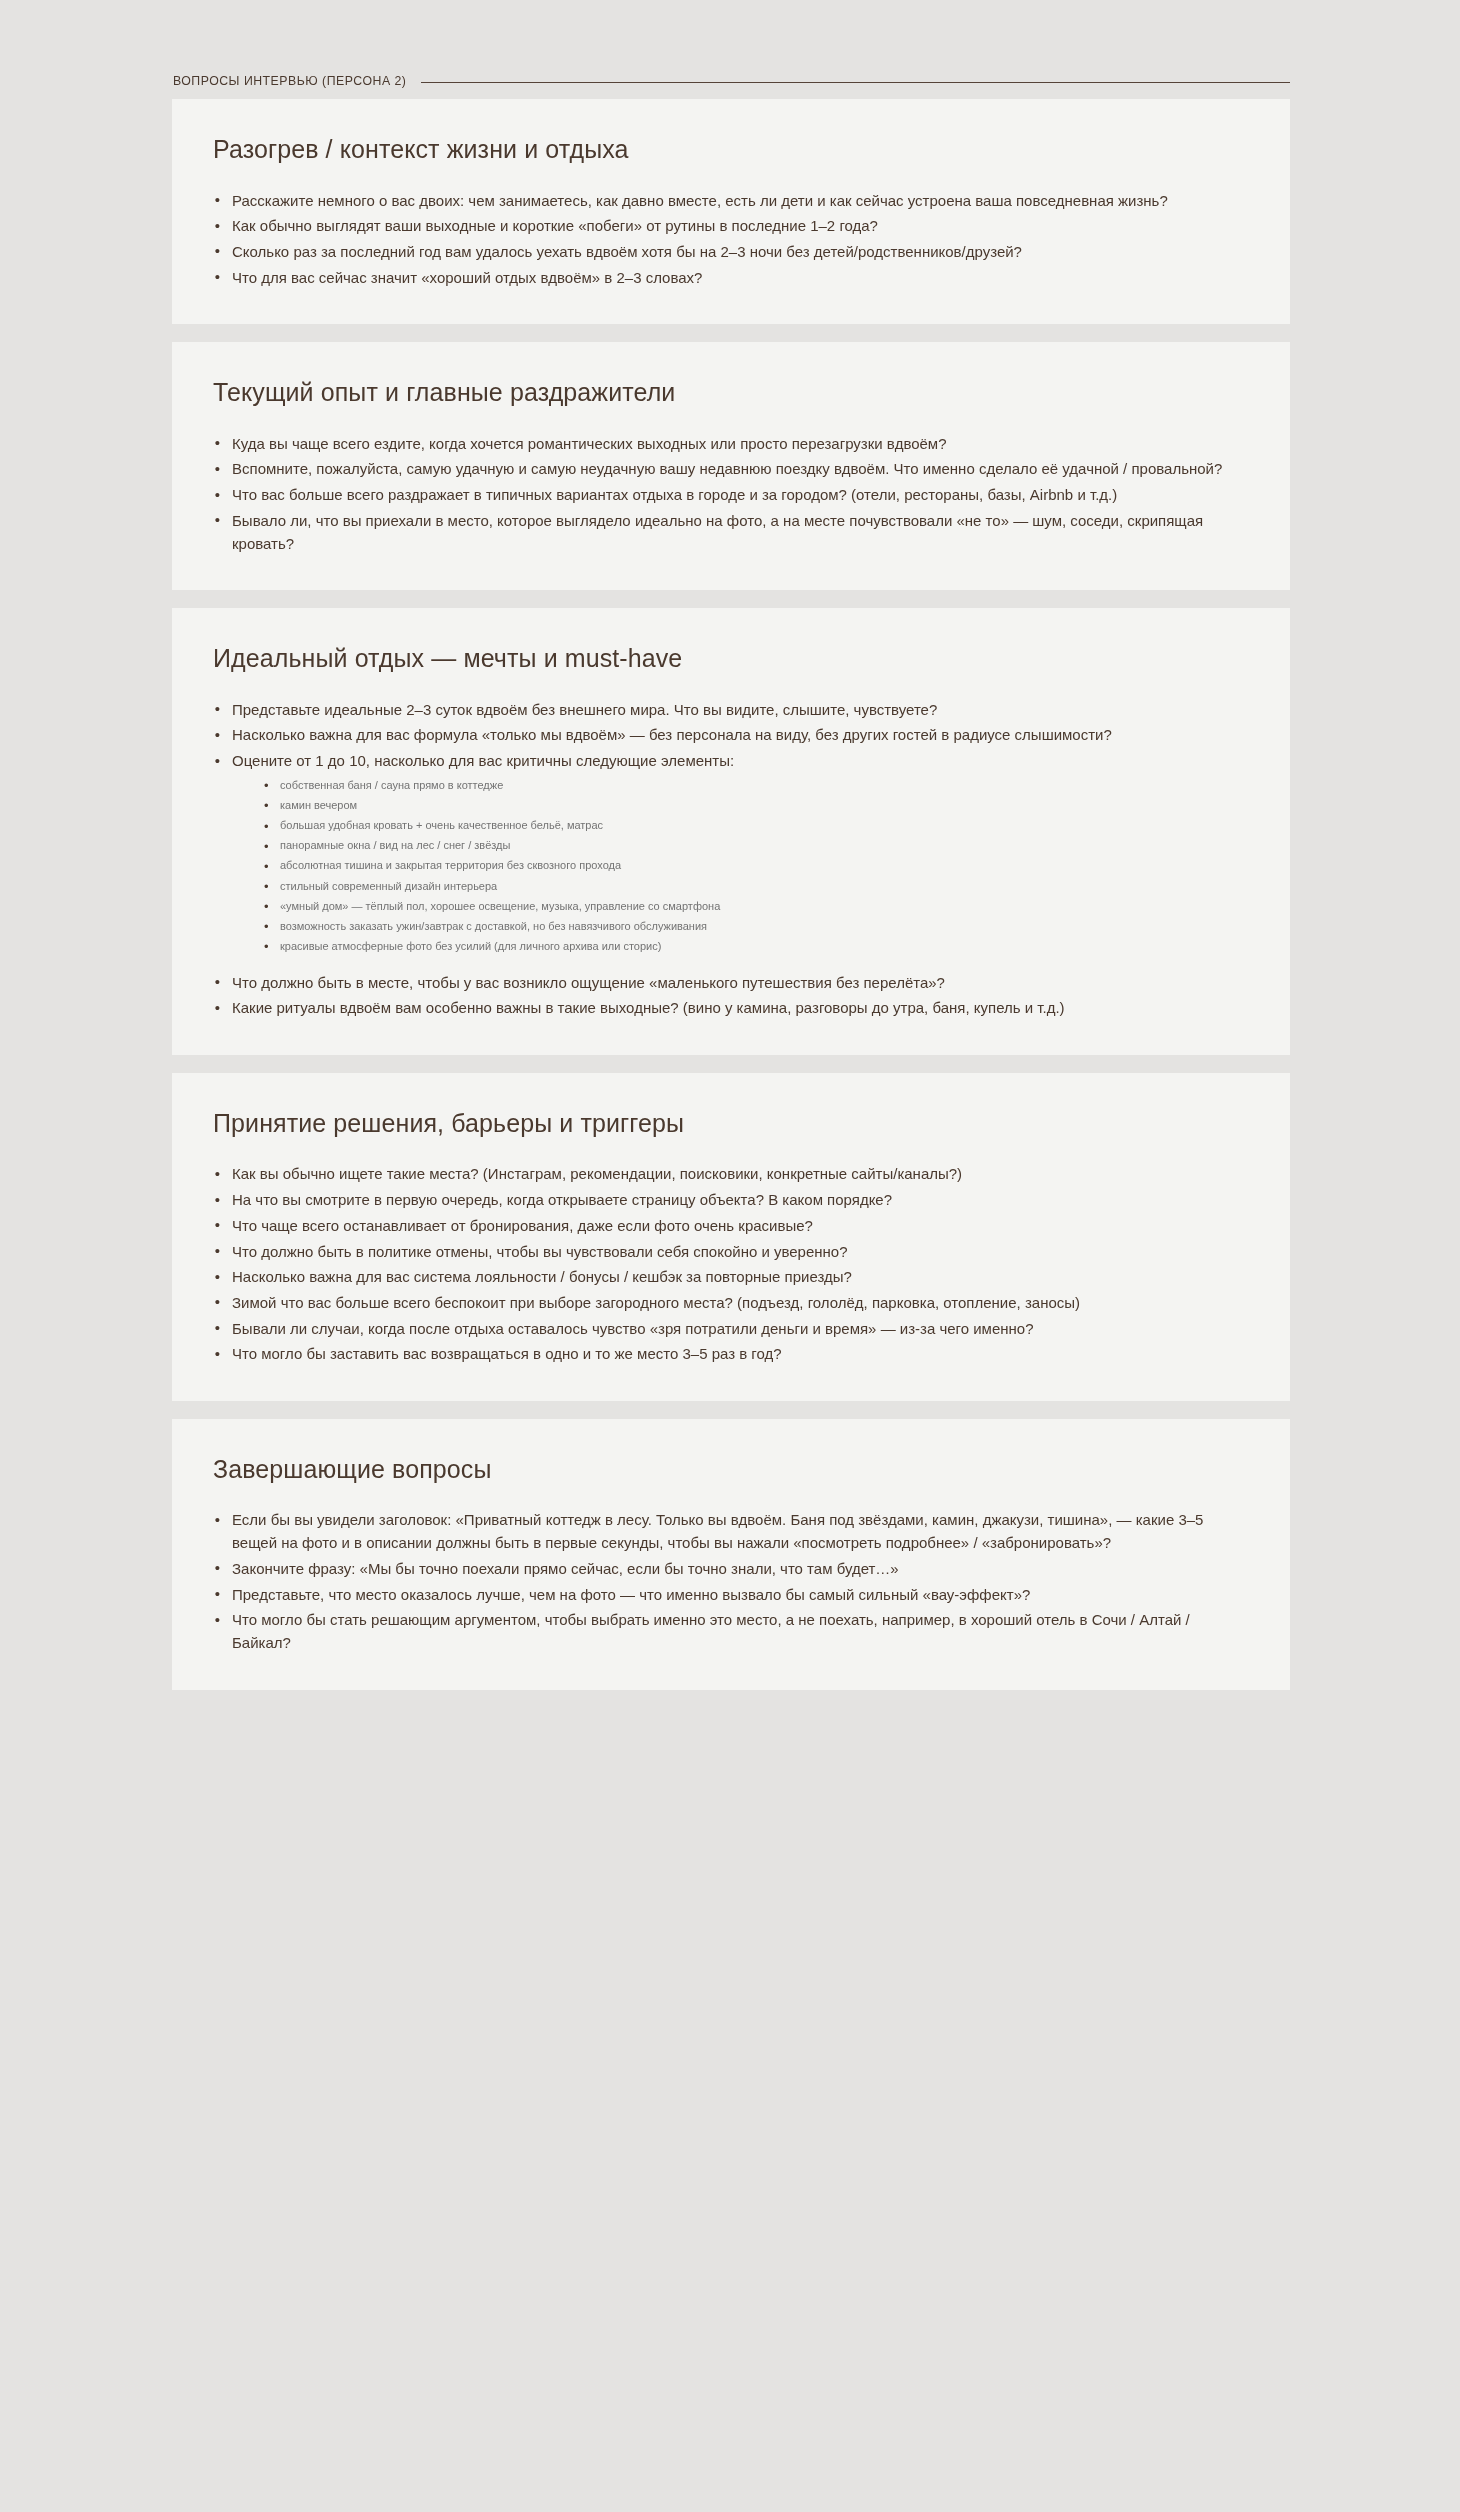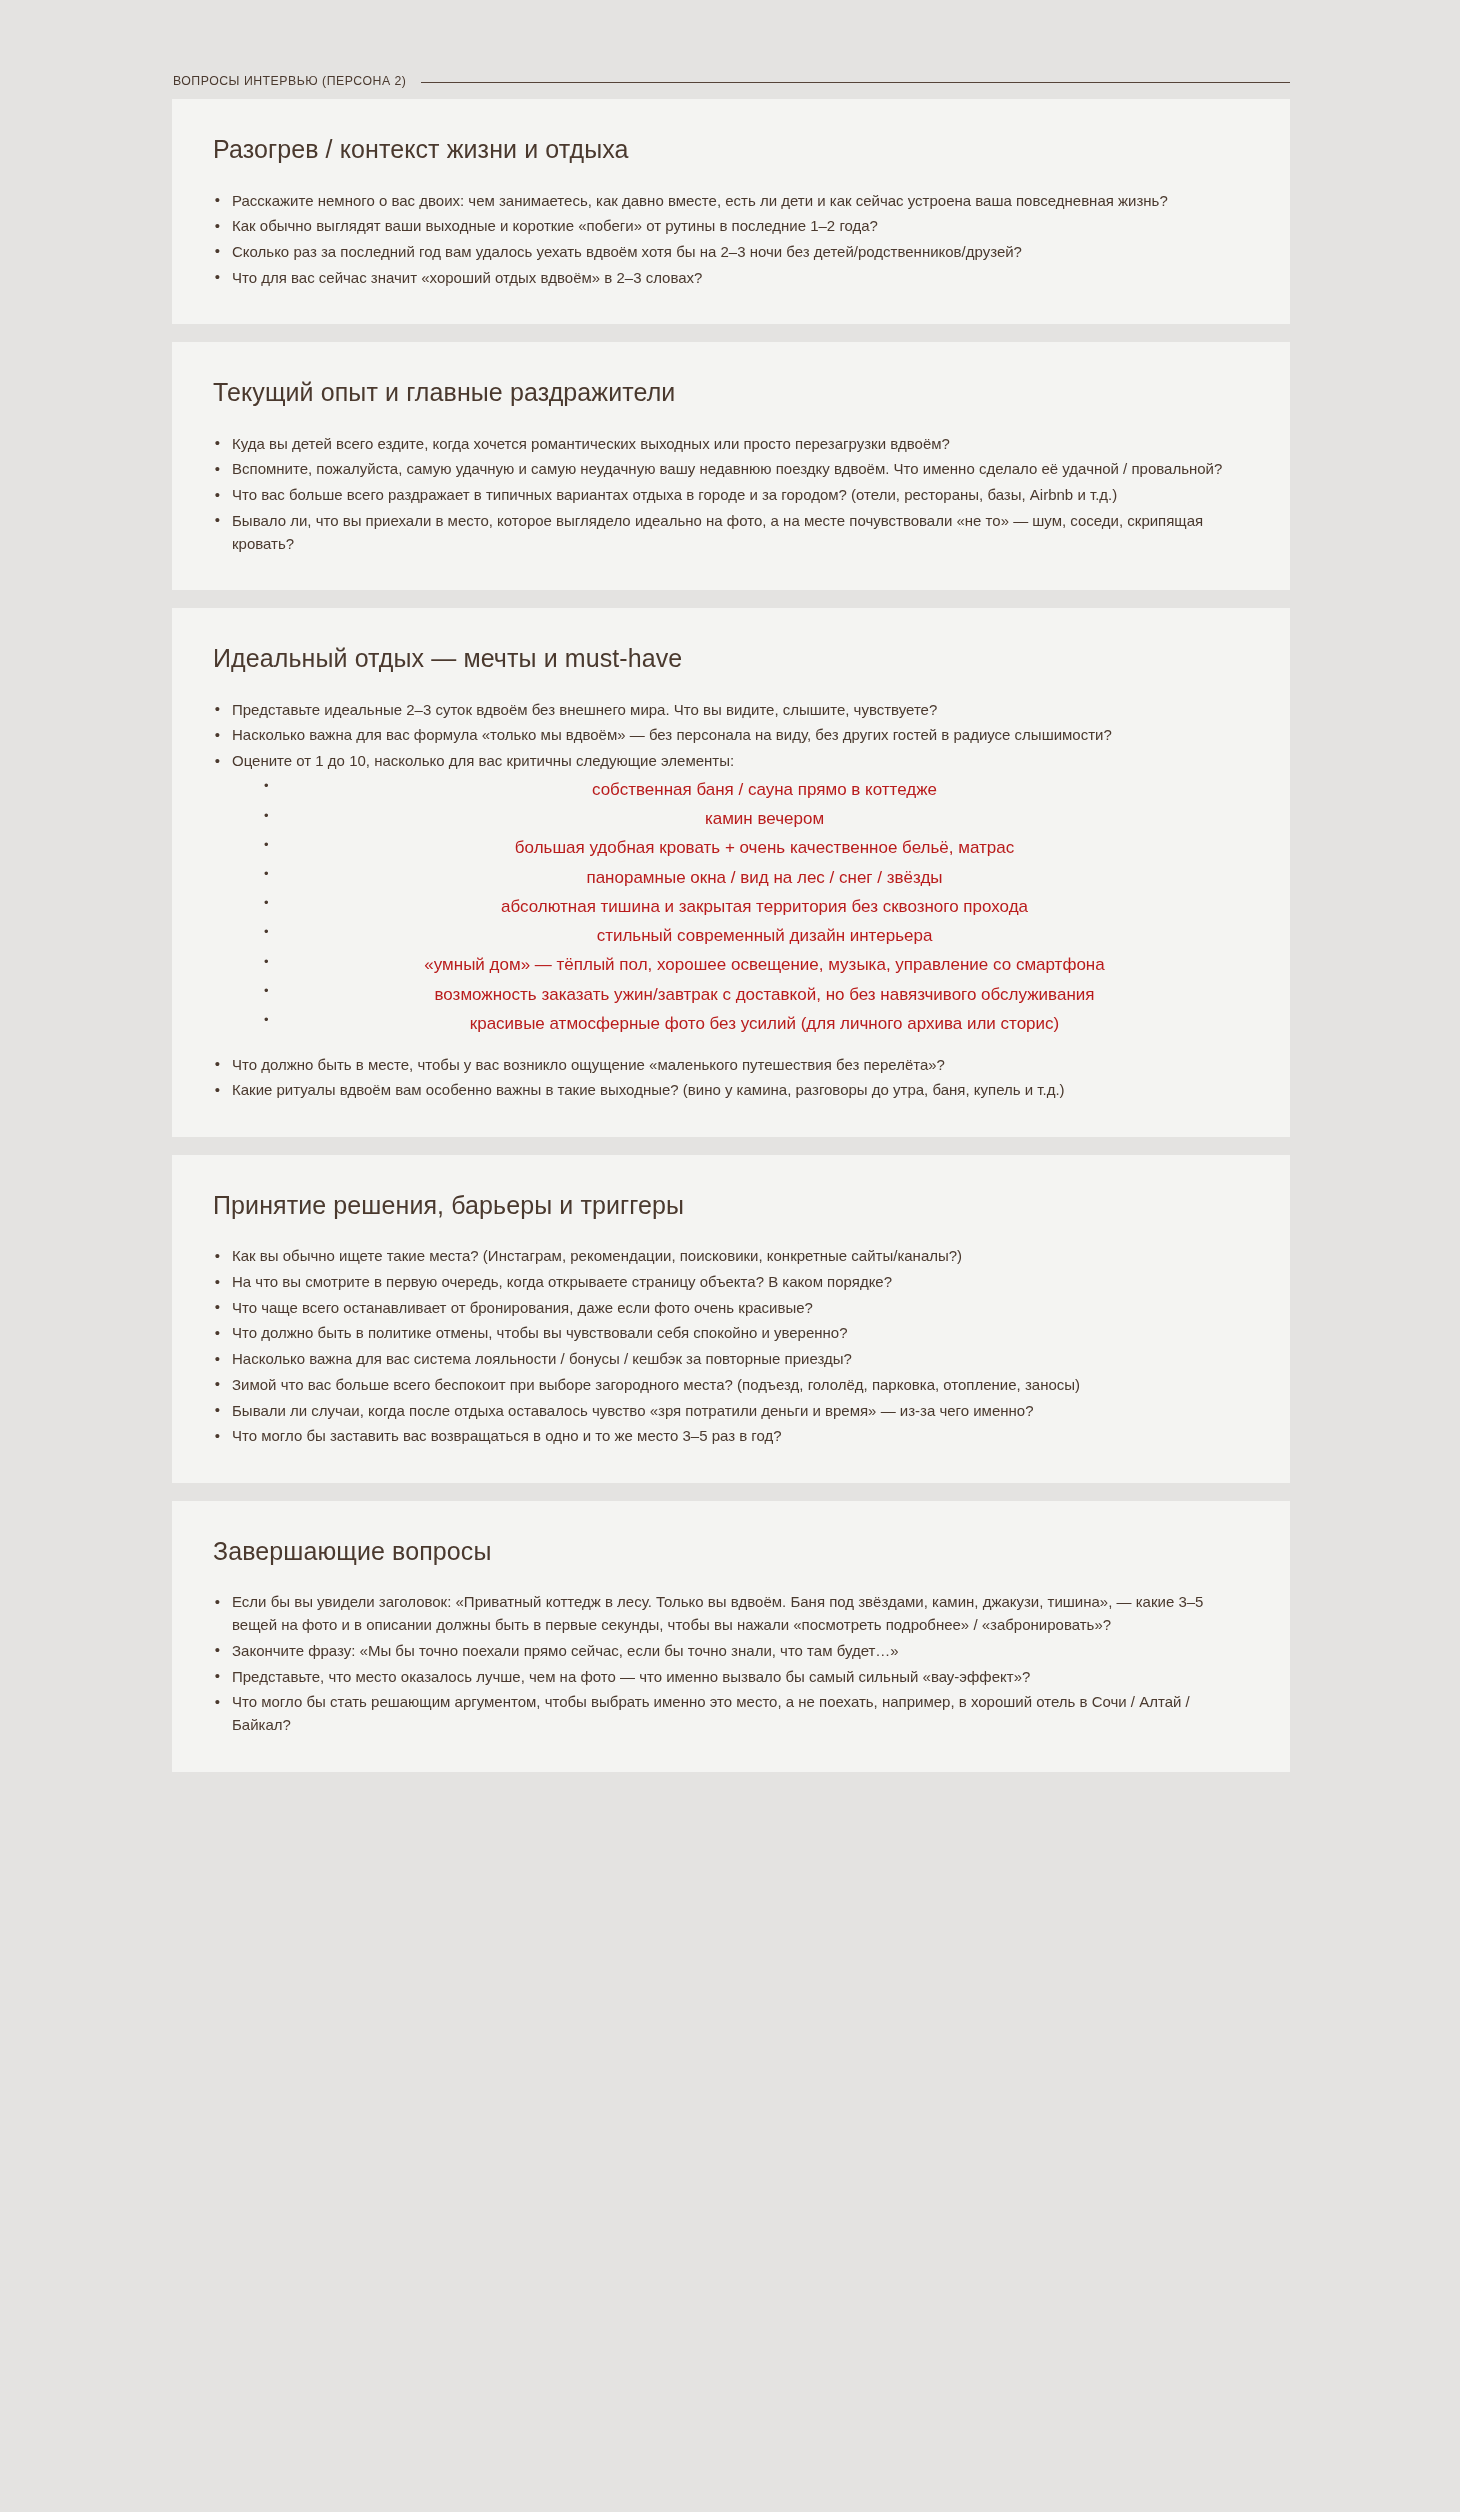--- a/index.html
+++ b/index.html
@@ -98,25 +98,24 @@
   }
 
   ul.level2 {
     list-style: none;
     margin: 4px 0 4px 0;
     padding: 0 0 0 31px;
   }
   ul.level2 > li {
     position: relative;
     padding-left: 17px;
-    font-size: 17px;
+    font-size: 11px;
     line-height: 1.52;
-    color: #b91c1c;
+    color: #737373;
     margin-bottom: 3.4px;
-    text-align: center;
   }
   ul.level2 > li::before {
     content: "\2022";
     position: absolute;
     left: 1.1px;
     top: -0.6px;
     font-size: 13px;
     line-height: 1.58;
     color: #4a392e;
   }
@@ -140,21 +139,21 @@
         <ul class="level1">
           <li><span>Расскажите немного о вас двоих: чем занимаетесь, как давно вместе, есть ли дети и как сейчас устроена ваша повседневная жизнь?</span></li>
           <li><span>Как обычно выглядят ваши выходные и короткие «побеги» от рутины в последние 1–2 года?</span></li>
           <li><span>Сколько раз за последний год вам удалось уехать вдвоём хотя бы на 2–3 ночи без детей/родственников/друзей?</span></li>
           <li><span>Что для вас сейчас значит «хороший отдых вдвоём» в 2–3 словах?</span></li>
         </ul>
       </div>
       <div class="card">
         <h2 class="card-title">Текущий опыт и главные раздражители</h2>
         <ul class="level1">
-          <li><span>Куда вы детей всего ездите, когда хочется романтических выходных или просто перезагрузки вдвоём?</span></li>
+          <li><span>Куда вы чаще всего ездите, когда хочется романтических выходных или просто перезагрузки вдвоём?</span></li>
           <li><span>Вспомните, пожалуйста, самую удачную и самую неудачную вашу недавнюю поездку вдвоём. Что именно сделало её удачной / провальной?</span></li>
           <li><span>Что вас больше всего раздражает в типичных вариантах отдыха в городе и за городом? (отели, рестораны, базы, Airbnb и т.д.)</span></li>
           <li><span>Бывало ли, что вы приехали в место, которое выглядело идеально на фото, а на месте почувствовали «не то» — шум, соседи, скрипящая кровать?</span></li>
         </ul>
       </div>
       <div class="card">
         <h2 class="card-title">Идеальный отдых — мечты и must-have</h2>
         <ul class="level1">
           <li><span>Представьте идеальные 2–3 суток вдвоём без внешнего мира. Что вы видите, слышите, чувствуете?</span></li>
           <li><span>Насколько важна для вас формула «только мы вдвоём» — без персонала на виду, без других гостей в радиусе слышимости?</span></li>

